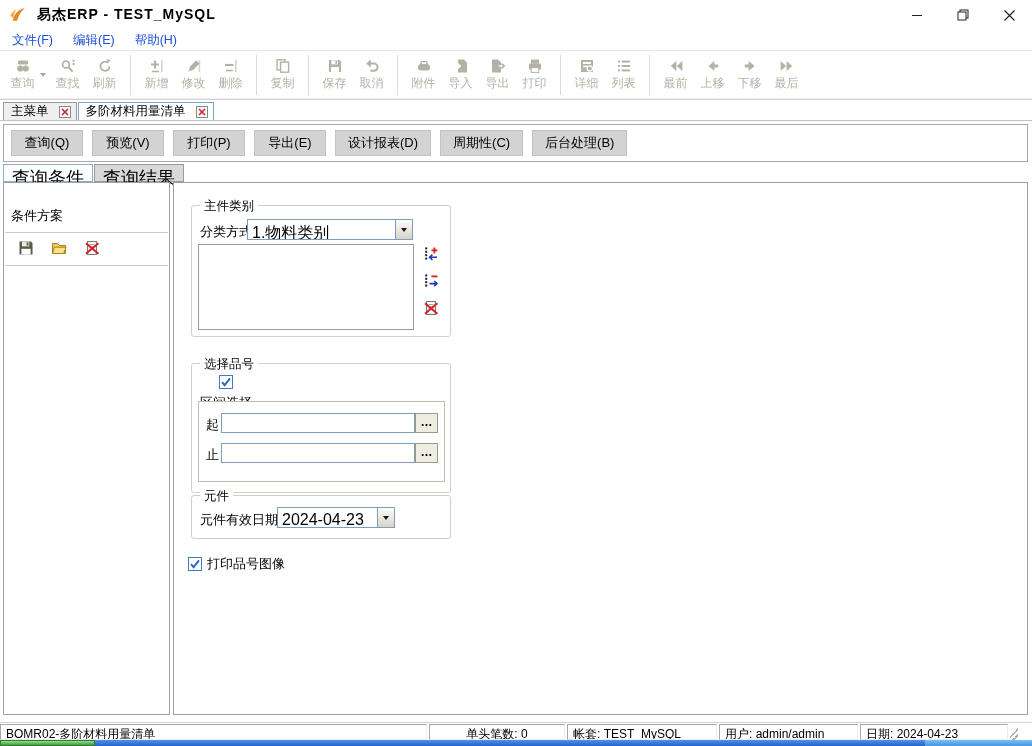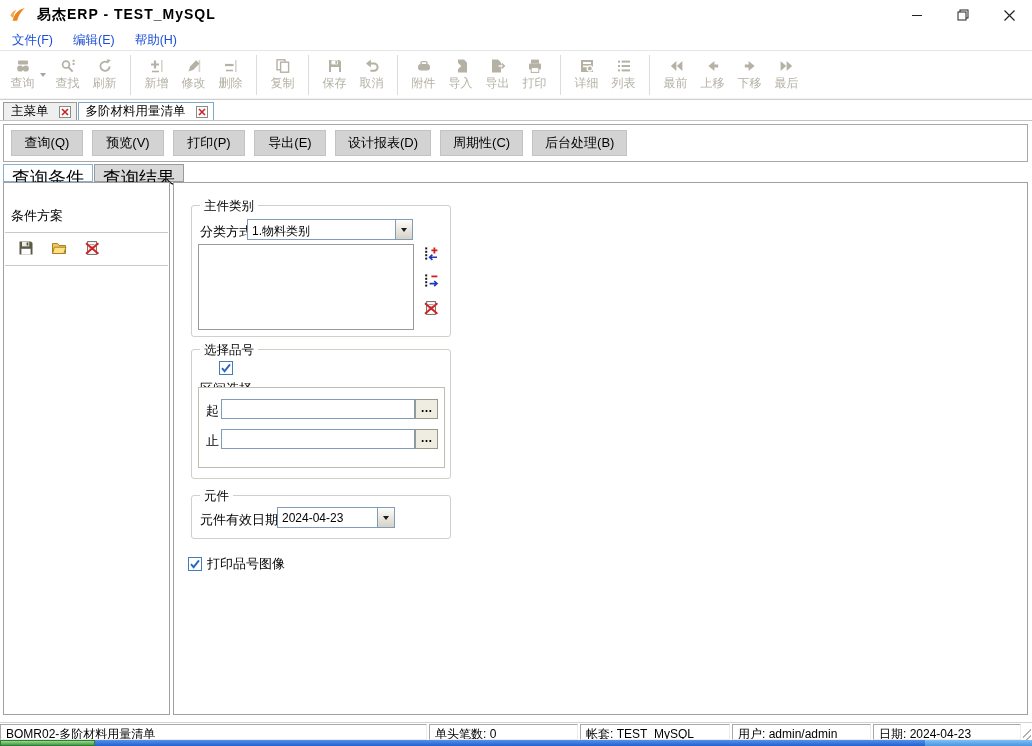--- a/index.html
+++ b/index.html
@@ -50,45 +50,45 @@
   .cp-title { padding:24px 7px 7px 7px; font-size:13px; }
   .cp-div { height:1px; background:#c9c9c9; margin:0 1px; }
   .cp-icons { display:flex; gap:15px; padding:7px 0 7px 14px; }
   .cp-icons .icon-btn { width:18px; height:18px; }
 
   .main-panel { position:absolute; top:182px; left:173px; width:855px; height:533px; border:1px solid #a0a0a0; background:#fff; }
 
   .grp { position:absolute; border:1px solid #d0d0c8; border-radius:3px; }
   .grp-legend { position:absolute; top:-8px; left:8px; background:#fff; padding:0 4px; font-size:12.5px; }
   #grp-main-category { left:17px; top:22px; width:260px; height:132px; }
-  #grp-part-select   { left:17px; top:166px; width:260px; height:130px; }
+  #grp-part-select   { left:17px; top:180px; width:260px; height:130px; }
   #grp-component     { left:17px; top:312px; width:260px; height:44px; }
 
   .fld-label { position:absolute; font-size:13px; }
 
   .combo { position:absolute; display:flex; border:1px solid #7f9db9; background:#fff; height:21px; }
-  .combo-text { flex:1; font-size:12px; padding:3px 4px 0 4px; white-space:nowrap; overflow:hidden; }
+  .combo-text { flex:1; font-size:16px; padding:3px 4px 0 4px; white-space:nowrap; overflow:hidden; }
   .combo-btn { width:17px; border-left:1px solid #7f9db9; background:linear-gradient(#fdfdfb,#d6d2c6); display:flex; align-items:center; justify-content:center; }
   .combo-btn .tri { width:0; height:0; border:3.5px solid transparent; border-top:4px solid #1a1a1a; margin-top:4px; }
 
   .listbox { position:absolute; left:6px; top:38px; width:216px; height:86px; border:1px solid #9a9a9a; background:#fff; }
   .list-ops { position:absolute; left:231px; top:40px; display:flex; flex-direction:column; gap:9px; }
   .list-ops .icon-btn { width:18px; height:18px; }
 
   .chk-row { position:absolute; display:flex; align-items:center; gap:5px; font-size:13px; }
   .chk-box { width:14px; height:14px; border:1px solid #447cb8; background:#fff; display:flex; align-items:center; justify-content:center; }
 
   .inner-panel { position:absolute; left:6px; top:37px; width:247px; height:81px; border:1px solid #bdbdb2; background:#fff; }
   .txt-input { position:absolute; height:20px; border:1px solid #7f9db9; background:#fff; font-size:12px; padding:0 3px; font-family:"Liberation Sans",sans-serif; }
   .browse-btn { position:absolute; width:23px; height:20px; background:#efede2; border:1px solid #9a9a8a; font-size:12px; font-weight:bold; line-height:16px; text-align:center; }
 
   
   .statusbar { position:absolute; top:722px; left:0; width:1032px; height:18px; border-top:1px solid #d2d2d2; display:flex; padding-top:1px; background:#fff; font-size:12px; }
   .sseg { height:16px; border:1px solid; border-color:#a8a8a8 #ececec #ececec #a8a8a8; background:#fff; padding:1px 5px 0 5px; margin-right:2px; white-space:nowrap; overflow:hidden; }
-  .sseg:nth-child(1){ width:427px; } .sseg:nth-child(2){ width:149px; } .sseg:nth-child(3){ width:150px; }
+  .sseg:nth-child(1){ width:427px; } .sseg:nth-child(2){ width:136px;text-align:center; } .sseg:nth-child(3){ width:150px; }
   .sseg:nth-child(4){ width:139px; } .sseg:nth-child(5){ width:148px; }
   .grip { width:8px; height:16px; background:linear-gradient(135deg,transparent 50%,#b0b0b0 50%,#b0b0b0 60%,transparent 60%,transparent 75%,#b0b0b0 75%,#b0b0b0 85%,transparent 85%); }
 
   
   .taskbar { position:absolute; top:740px; left:0; width:1032px; height:6px; }
   .tk-green { position:absolute; left:0; top:0; width:95px; height:6px; background:linear-gradient(#9ed88e,#3f9e42); border:1px solid #2e7d32; }
   .tk-blue  { position:absolute; left:95px; top:0; width:830px; height:6px; background:linear-gradient(#5490ec,#2361cc); }
   .tk-light { position:absolute; left:925px; top:0; width:107px; height:6px; background:linear-gradient(#7cc0f4,#4894e0); }
 </style>
 </head>

